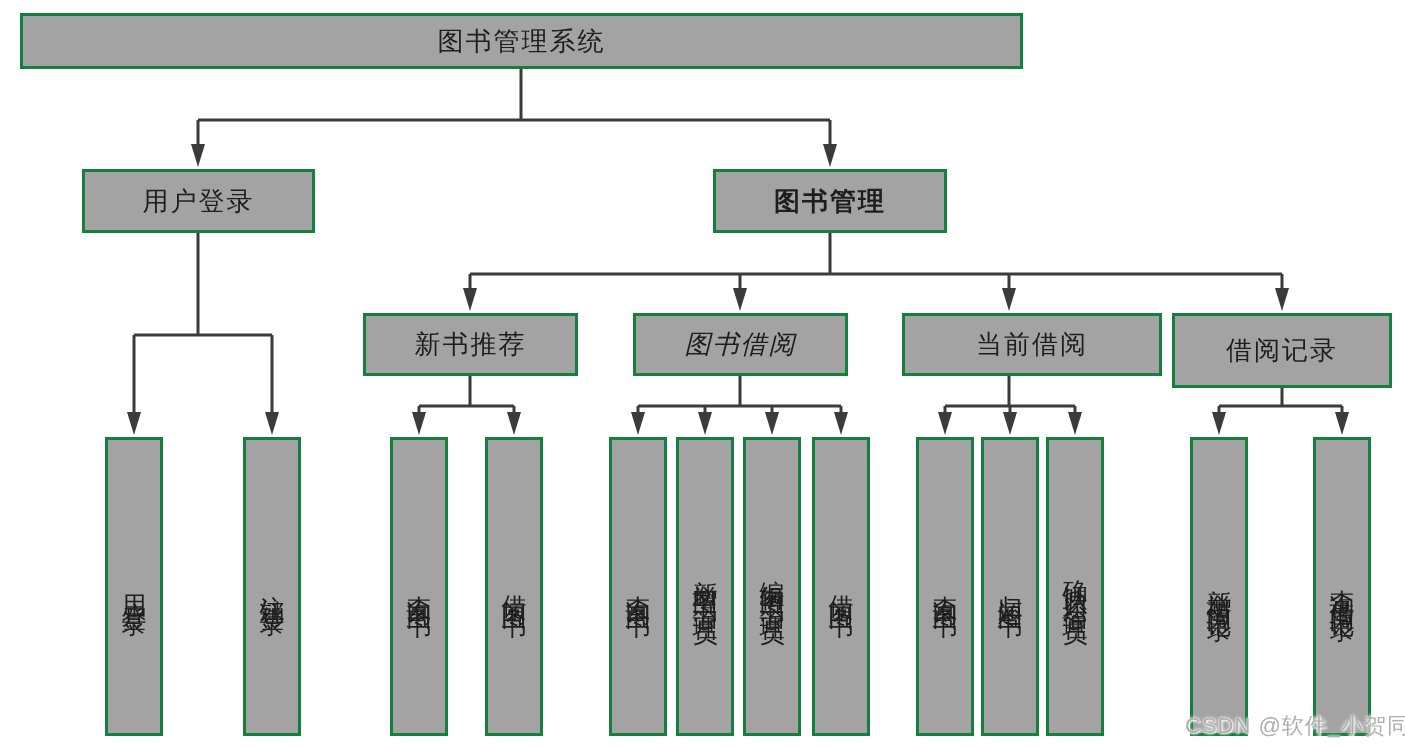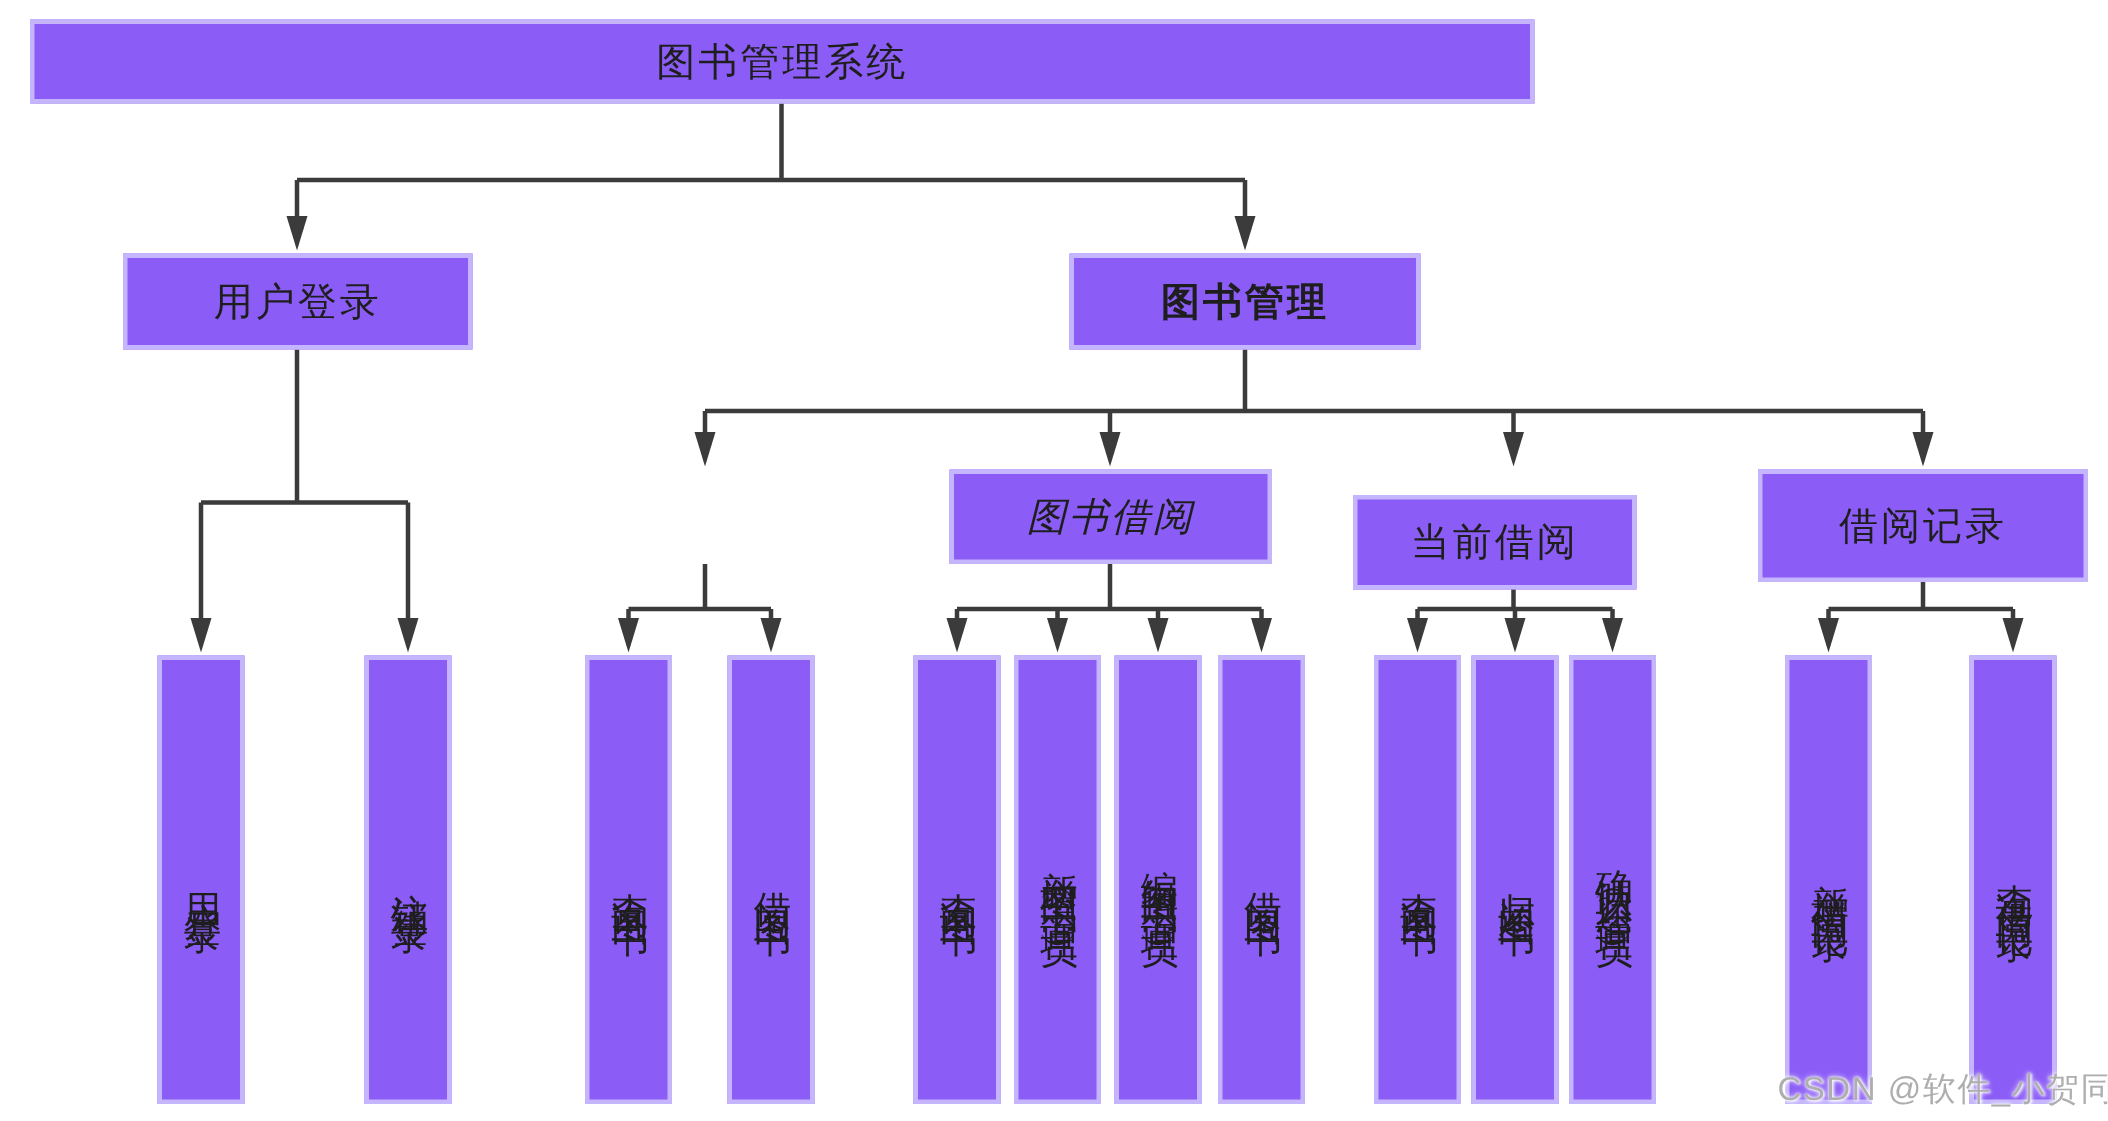--- a/index.html
+++ b/index.html
@@ -27,22 +27,22 @@
     stroke: #3b3b3b;
     stroke-width: 3;
   }
   .connectors polygon {
     fill: #3b3b3b;
     stroke: none;
   }
   .box {
     position: absolute;
     box-sizing: border-box;
-    border: 3px solid #c4b5fd;
-    background: #8b5cf6;
+    border: 3px solid #15803d;
+    background: #a3a3a3;
     display: flex;
     align-items: center;
     justify-content: center;
     z-index: 2;
   }
   .h-label {
     font-size: 26px;
     letter-spacing: 2px;
     white-space: nowrap;
     color: #1e1e1e;
@@ -128,24 +128,27 @@
     <span class="h-label">图书管理系统</span>
   </div>
 
   <div class="box" style="left:82px; top:169px; width:233px; height:64px;">
     <span class="h-label">用户登录</span>
   </div>
   <div class="box" style="left:713px; top:169px; width:234px; height:64px;font-weight:bold;">
     <span class="h-label">图书管理</span>
   </div>
 
+  <div class="box" style="left:363px; top:313px; width:215px; height:63px;">
+    <span class="h-label">新书推荐</span>
+  </div>
   <div class="box" style="left:633px; top:313px; width:215px; height:63px;font-style:italic;">
     <span class="h-label">图书借阅</span>
   </div>
-  <div class="box" style="left:902px; top:330px; width:189px; height:63px;align-items:center;">
+  <div class="box" style="left:902px; top:313px; width:260px; height:63px;align-items:center;">
     <span class="h-label">当前借阅</span>
   </div>
   <div class="box" style="left:1172px; top:313px; width:220px; height:75px;">
     <span class="h-label">借阅记录</span>
   </div>
 
   <div class="box" style="left:105px; top:437px; width:58px; height:299px;">
     <span class="v-label">用户登录</span>
   </div>
   <div class="box" style="left:243px; top:437px; width:58px; height:299px;">

